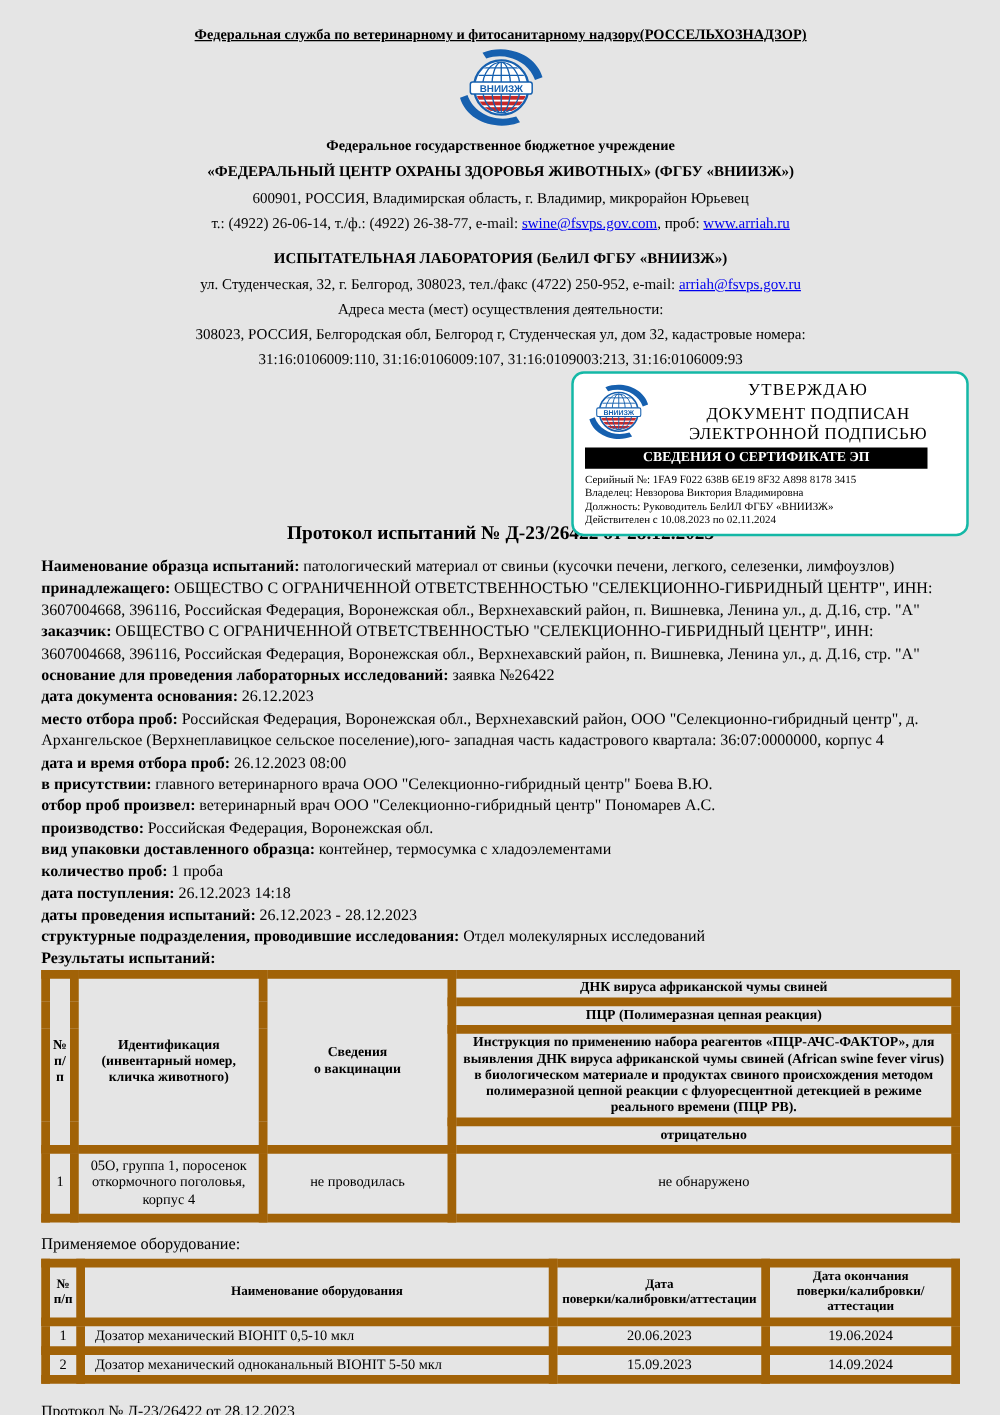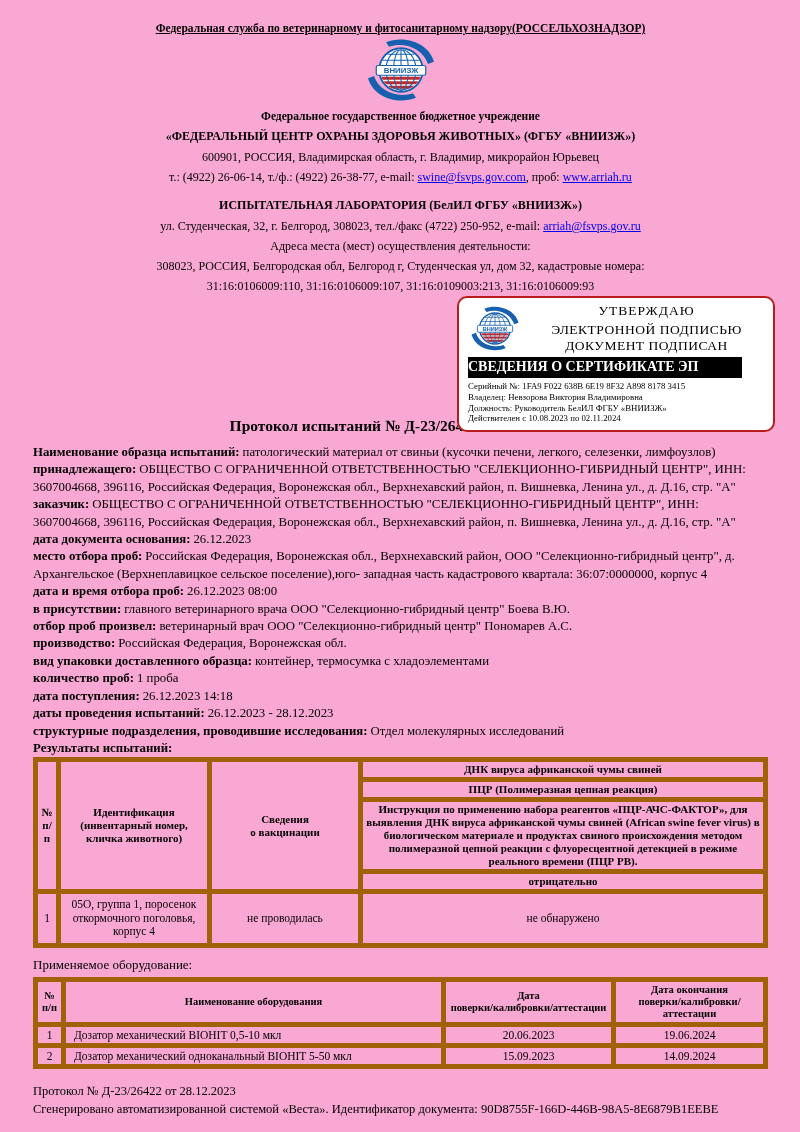--- a/index.html
+++ b/index.html
@@ -1,56 +1,56 @@
 <!DOCTYPE html>
 <html><head>
 <meta charset="utf-8">
 <style>
   * { margin:0; padding:0; box-sizing:border-box; }
   html,body { background:#ffffff; }
   body { width:800px; height:1132px; overflow:hidden; }
   .page {
     position:relative; width:800px; height:1132px;
-    padding:22px 32px 0 33px; background:#f9a8d4; color:#000;
+    padding:22px 32px 0 33px; background:#e5e5e5; color:#000;
     font-family:"Liberation Serif", serif;
   }
   .c { text-align:center; }
   .top-line { font-size:11.5px; font-weight:bold; text-decoration:underline; margin-bottom:3px; }
   .logo-wrap { text-align:center; margin:2px 0 3px 0; }
   .hdr-b { font-size:11.5px; font-weight:bold; margin-bottom:7px; }
   .org-name { font-size:12px; font-weight:bold; margin-bottom:6px; }
   .hdr-r { font-size:12px; margin-bottom:5px; }
   .contacts { margin-bottom:13px; }
   .lab-name { font-size:12px; font-weight:bold; margin-bottom:6px; }
   a.doclink, .doclink { color:#0000EE; text-decoration:underline; cursor:pointer; }
   .cadastral { margin-bottom:0; }
 
   .stamp-zone { position:relative; height:118px; }
   .stamp {
     position:absolute; top:2px; right:-7px; width:318px;
-    border:2px solid #b91c1c; border-radius:10px; background:#fff;
+    border:2px solid #14b8a6; border-radius:10px; background:#fff;
     padding:5px 9px 6px 9px;
   }
   .stamp-top { display:flex; align-items:center; gap:7px; }
   .stamp-head { flex:1; }
   .st-approve { font-size:13.5px; text-align:center; letter-spacing:1px; margin-bottom:3px; }
   .st-signed { font-size:13.5px; text-align:center; letter-spacing:0.5px; line-height:16px; }
   .st-bar {
-    background:#000; color:#fff; font-size:14px; font-weight:bold;
-    padding:2px 0 3px 0; margin:3px 22px 3px 0;
+    background:#000; color:#fff; font-size:11px; font-weight:bold;
+    text-align:center; padding:2px 0 3px 0; margin:3px 22px 3px 0;
   }
   .st-line { font-size:8.8px; line-height:10.8px; }
 
   .title { font-size:15.5px; font-weight:bold; text-align:center; margin:5px 0 9px 0; }
 
   .fields { font-size:12.8px; line-height:17.4px; }
   .fl b { margin-right:3px; }
 
   table { border-collapse:collapse; width:735px; table-layout:fixed; }
-  td { border:5px solid #a16207; vertical-align:middle;margin-left:32px; }
+  td { border:7px solid #a16207; vertical-align:middle;margin-left:32px; }
 
   .results td.th { font-weight:bold; text-align:center; font-size:11px; line-height:13px; padding:1px 2px; }
   .results .pre { white-space:pre-line; }
   .results .instr { font-size:10.6px; line-height:13.5px; padding:3px 10px; }
   .results .h-short { height:18px; }
   .results .data td { font-size:11.5px; text-align:center; line-height:13.5px; padding:4px 2px; height:45px; }
   .results col.c1 { width:23px; }
   .results col.c2 { width:151px; }
   .results col.c3 { width:151px; }
 
@@ -116,38 +116,39 @@
   <div class="hdr-r c cadastral">31:16:0106009:110, 31:16:0106009:107, 31:16:0109003:213, 31:16:0106009:93</div>
 
   <div class="stamp-zone">
     <div class="stamp">
       <div class="stamp-top">
         <svg width="54" height="47" viewBox="0 0 100 88">
             <use href="#vniizh-logo-sym"></use>
           </svg>
         <div class="stamp-head">
           <div class="st-approve">УТВЕРЖДАЮ</div>
+          <div class="st-signed">ДОКУМЕНТ ПОДПИСАН</div>
           <div class="st-signed">ЭЛЕКТРОННОЙ ПОДПИСЬЮ</div>
-          <div class="st-signed">ДОКУМЕНТ ПОДПИСАН</div>
         </div>
       </div>
       <div class="st-bar">СВЕДЕНИЯ О СЕРТИФИКАТЕ ЭП</div>
       <div class="st-line">Серийный №: 1FA9 F022 638B 6E19 8F32 A898 8178 3415</div>
       <div class="st-line">Владелец: Невзорова Виктория Владимировна</div>
       <div class="st-line">Должность: Руководитель БелИЛ ФГБУ «ВНИИЗЖ»</div>
       <div class="st-line">Действителен с 10.08.2023 по 02.11.2024</div>
     </div>
   </div>
 
   <div class="title">Протокол испытаний № Д-23/26422 от 28.12.2023</div>
 
   <div class="fields">
     <div class="fl"><b>Наименование образца испытаний:</b><span>патологический материал от свиньи (кусочки печени, легкого, селезенки, лимфоузлов)</span></div>
     <div class="fl"><b>принадлежащего:</b><span>ОБЩЕСТВО С ОГРАНИЧЕННОЙ ОТВЕТСТВЕННОСТЬЮ "СЕЛЕКЦИОННО-ГИБРИДНЫЙ ЦЕНТР", ИНН: 3607004668, 396116, Российская Федерация, Воронежская обл., Верхнехавский район, п. Вишневка, Ленина ул., д. Д.16, стр. "А"</span></div>
     <div class="fl"><b>заказчик:</b><span>ОБЩЕСТВО С ОГРАНИЧЕННОЙ ОТВЕТСТВЕННОСТЬЮ "СЕЛЕКЦИОННО-ГИБРИДНЫЙ ЦЕНТР", ИНН: 3607004668, 396116, Российская Федерация, Воронежская обл., Верхнехавский район, п. Вишневка, Ленина ул., д. Д.16, стр. "А"</span></div>
+    <div class="fl"><b>основание для проведения лабораторных исследований:</b><span>заявка №26422</span></div>
     <div class="fl"><b>дата документа основания:</b><span>26.12.2023</span></div>
     <div class="fl"><b>место отбора проб:</b><span>Российская Федерация, Воронежская обл., Верхнехавский район, ООО "Селекционно-гибридный центр", д. Архангельское (Верхнеплавицкое сельское поселение),юго- западная часть кадастрового квартала: 36:07:0000000, корпус 4</span></div>
     <div class="fl"><b>дата и время отбора проб:</b><span>26.12.2023 08:00</span></div>
     <div class="fl"><b>в присутствии:</b><span>главного ветеринарного врача ООО "Селекционно-гибридный центр" Боева В.Ю.</span></div>
     <div class="fl"><b>отбор проб произвел:</b><span>ветеринарный врач ООО "Селекционно-гибридный центр" Пономарев А.С.</span></div>
     <div class="fl"><b>производство:</b><span>Российская Федерация, Воронежская обл.</span></div>
     <div class="fl"><b>вид упаковки доставленного образца:</b><span>контейнер, термосумка с хладоэлементами</span></div>
     <div class="fl"><b>количество проб:</b><span>1 проба</span></div>
     <div class="fl"><b>дата поступления:</b><span>26.12.2023 14:18</span></div>
     <div class="fl"><b>даты проведения испытаний:</b><span>26.12.2023 - 28.12.2023</span></div>

